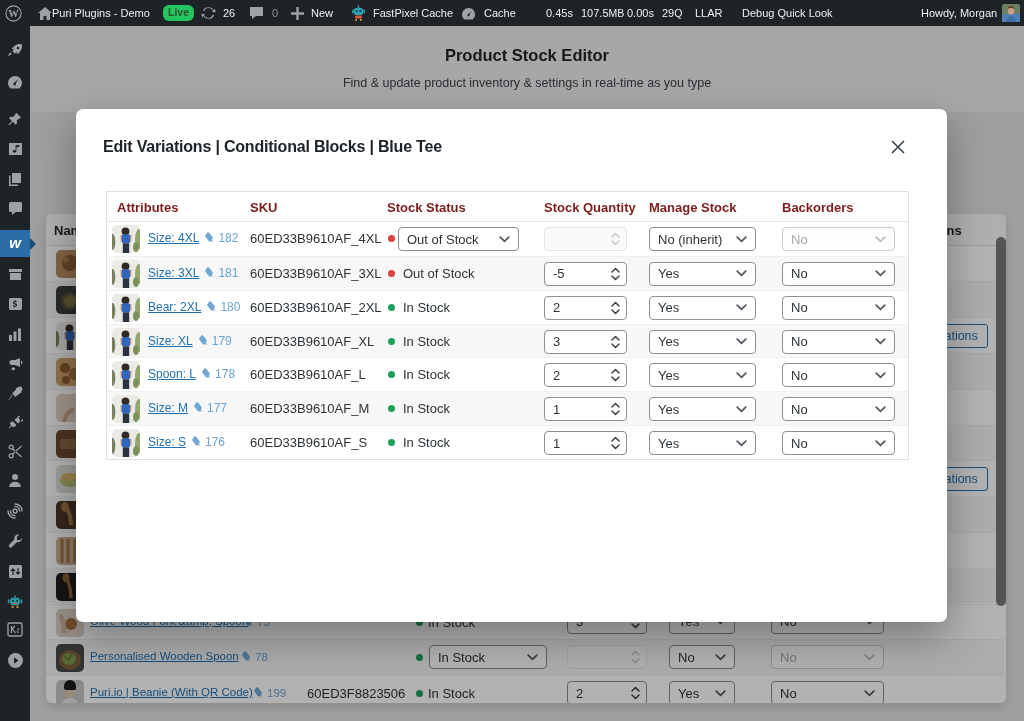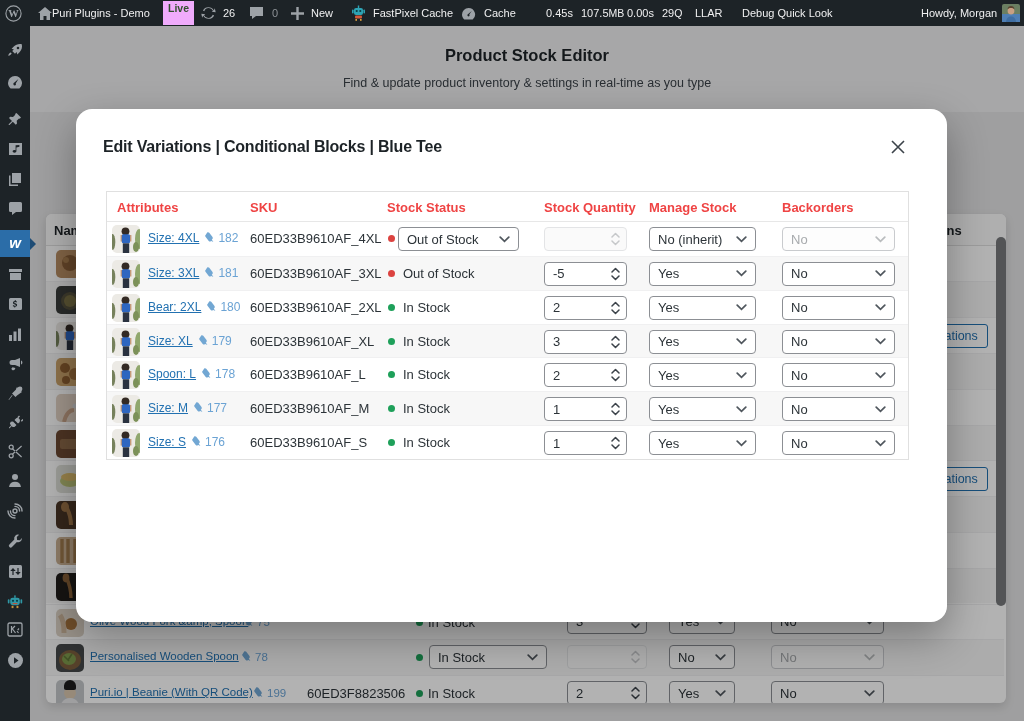--- a/index.html
+++ b/index.html
@@ -3,21 +3,21 @@
 <meta charset="utf-8">
 <style>
 * { margin:0; padding:0; box-sizing:border-box; }
 html,body { width:1024px; height:721px; overflow:hidden; }
 body { font-family:"Liberation Sans", sans-serif; font-size:13px; position:relative; background:#f0f0f1; }
 
 
 #bar { position:absolute; left:0; top:0; width:1024px; height:26px; background:#1d2327; color:#f0f0f1; z-index:50; font-size:11px; }
 #bar .it { position:absolute; top:0; height:26px; display:flex; align-items:center; white-space:nowrap; }
 #bar svg { display:block; }
-.live { background:#f0abfc; color:#31512e; font-weight:bold; font-size:10.5px; border-radius:0; padding:2px 5px 11px; line-height:1; }
+.live { background:#22c55e; color:#31512e; font-weight:bold; font-size:10.5px; border-radius:6px; padding:2px 5px 3px; line-height:1; }
 .dim0 { color:#8d9196; }
 
 
 #side { position:absolute; left:0; top:26px; width:30px; height:695px; background:#1d2327; z-index:40; }
 .mi { position:absolute; left:0; width:30px; height:30px; display:flex; align-items:center; justify-content:center; }
 .mi svg { display:block; }
 #wqs { position:absolute; left:0; width:30px; background:#2b6da8; display:flex; align-items:center; justify-content:center; color:#fff; font-weight:bold; font-style:italic; font-size:15px; }
 #wqs:after { content:""; position:absolute; right:-12px; top:50%; margin-top:-6px; border:6px solid transparent; border-left-color:#2b6da8; }
 
 
@@ -46,26 +46,26 @@
 .num .sp { margin-left:auto; }
 .num.dis { border-color:#e3e4e6; background:#fafafa; }
 
 
 #sbar { position:absolute; left:996px; top:237px; width:10px; height:369px; border-radius:5px; background:#77797c; }
 
 
 #ovl { position:absolute; left:30px; top:26px; width:994px; height:695px; background:rgba(0,0,0,0.30); z-index:60; }
 
 
-#modal { position:absolute; left:76px; top:109px; width:871px; height:513px; background:#fff; border-radius:16px; box-shadow:0 15px 40px rgba(0,0,0,0.32); z-index:70; }
+#modal { position:absolute; left:76px; top:109px; width:871px; height:513px; background:#fff; border-radius:7px; box-shadow:0 15px 40px rgba(0,0,0,0.32); z-index:70; }
 #mtitle { position:absolute; left:27px; top:29px; font-size:16px; letter-spacing:-0.2px; font-weight:bold; color:#1d2327; }
 #msub { position:absolute; left:27px; top:66px; font-size:12px; letter-spacing:-0.2px; color:#2c3338; }
 #mclose { position:absolute; left:812px; top:28px; width:20px; height:20px; }
 #mtable { position:absolute; left:30px; top:82px; width:803px; height:269px; border:1px solid #e0e0e0; }
-#mtable .mhd { position:relative; height:30px; border-bottom:1px solid #e7e7e7; font-weight:bold; color:#ef4444; }
+#mtable .mhd { position:relative; height:30px; border-bottom:1px solid #e7e7e7; font-weight:bold; color:#7f1d1d; }
 #mtable .mhd span { position:absolute; top:8px; }
 .mrow { position:relative; height:33.86px; }
 .mrow.alt { background:#f7f7f7; }
 .mrow + .mrow { border-top:1px solid #f0f0f1; }
 .mth { position:absolute; left:5px; top:3px; width:28px; height:28px; border-radius:5px; }
 .mdot { position:absolute; left:281px; width:7px; height:7px; border-radius:50%; top:13px; }
 .mstx { position:absolute; left:296px; top:9px; color:#2c3338; }
 .nwrap { position:absolute; left:41px; top:9px; display:flex; gap:6px; align-items:flex-start; }
 .ml { color:#2271b1; text-decoration:underline; font-size:12px; }
 .mid { color:#6ba3d4; font-size:12px; }

